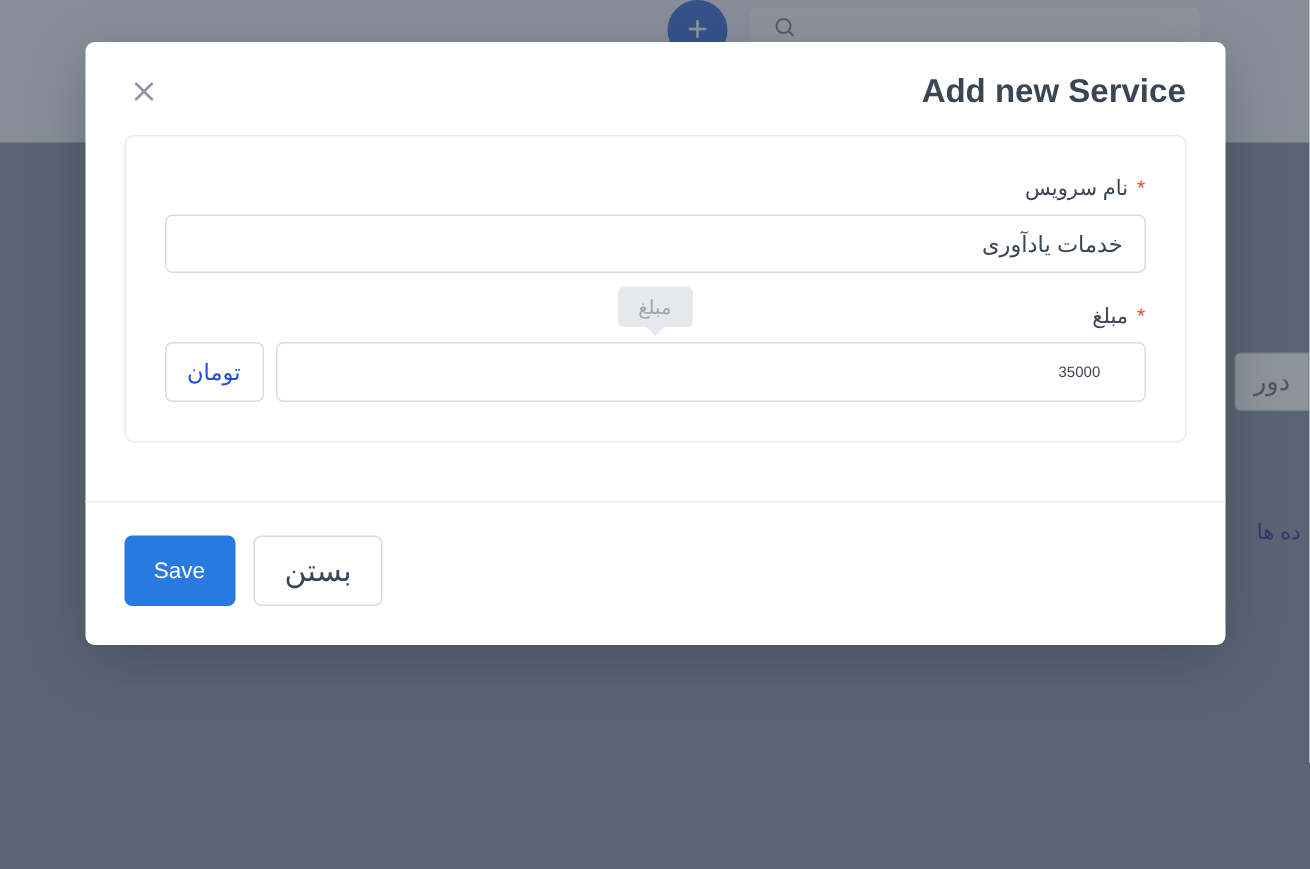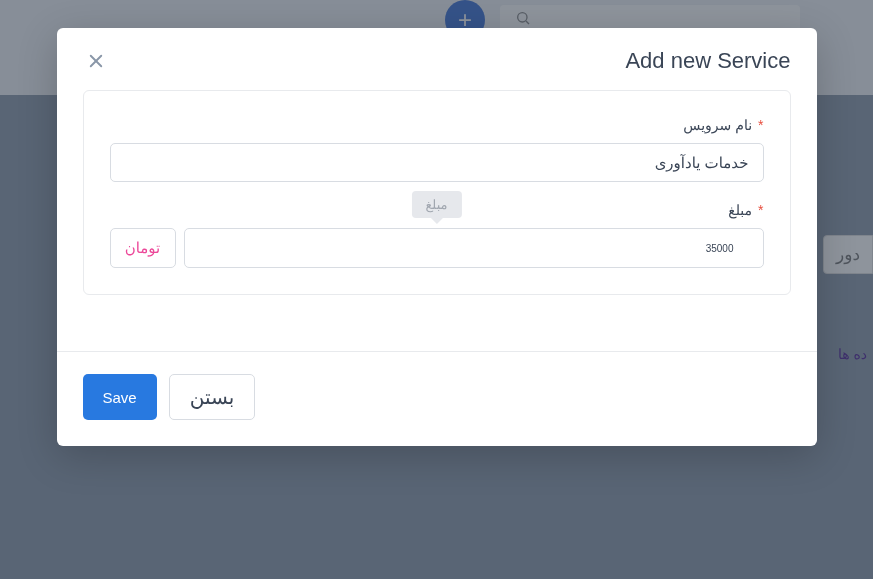--- a/index.html
+++ b/index.html
@@ -91,21 +91,21 @@
       border: none;
       color: #8a97a8;
       cursor: pointer;
       padding: 4px;
       font-size: 0;
     }
     .close-btn svg { width: 18px; height: 18px; }
     .modal-title {
       color: #3a4556;
       font-size: 22px;
-      font-weight: 400;
+      font-weight: 700;
     }
     .modal-body {
       padding: 0 26px 26px;
     }
     .card {
       border: 1px solid #e8eaed;
       border-radius: 6px;
       padding: 26px;
       position: relative;
     }
@@ -132,21 +132,21 @@
     }
     .price-row {
       display: flex;
       gap: 8px;
     }
     .currency {
       padding: 10px 14px;
       border: 1px solid #d8dce2;
       border-radius: 5px;
       font-size: 15px;
-      color: #ec4899;
+      color: #1d4ed8;
       background: #fff;
       min-width: 66px;
       text-align: center;
     }
     .number-input {
       flex: 1;
       padding: 10px 14px;
       border: 1px solid #d8dce2;
       border-radius: 5px;
       font-size: 10px;
@@ -170,21 +170,21 @@
       position: absolute;
       bottom: -6px;
       left: 50%;
       transform: translateX(-50%);
       border: 6px solid transparent;
       border-top-color: #e6e8ec;
       border-bottom: none;
     }
     .modal-footer {
       border-top: 1px solid #e8eaed;
-      margin-top: 30px;
+      margin-top: 13px;
       padding: 22px 26px 26px;
       display: flex;
       gap: 12px;
     }
     .btn-primary {
       background: #2879e0;
       color: #fff;
       border: none;
       border-radius: 5px;
       padding: 10px 20px;

